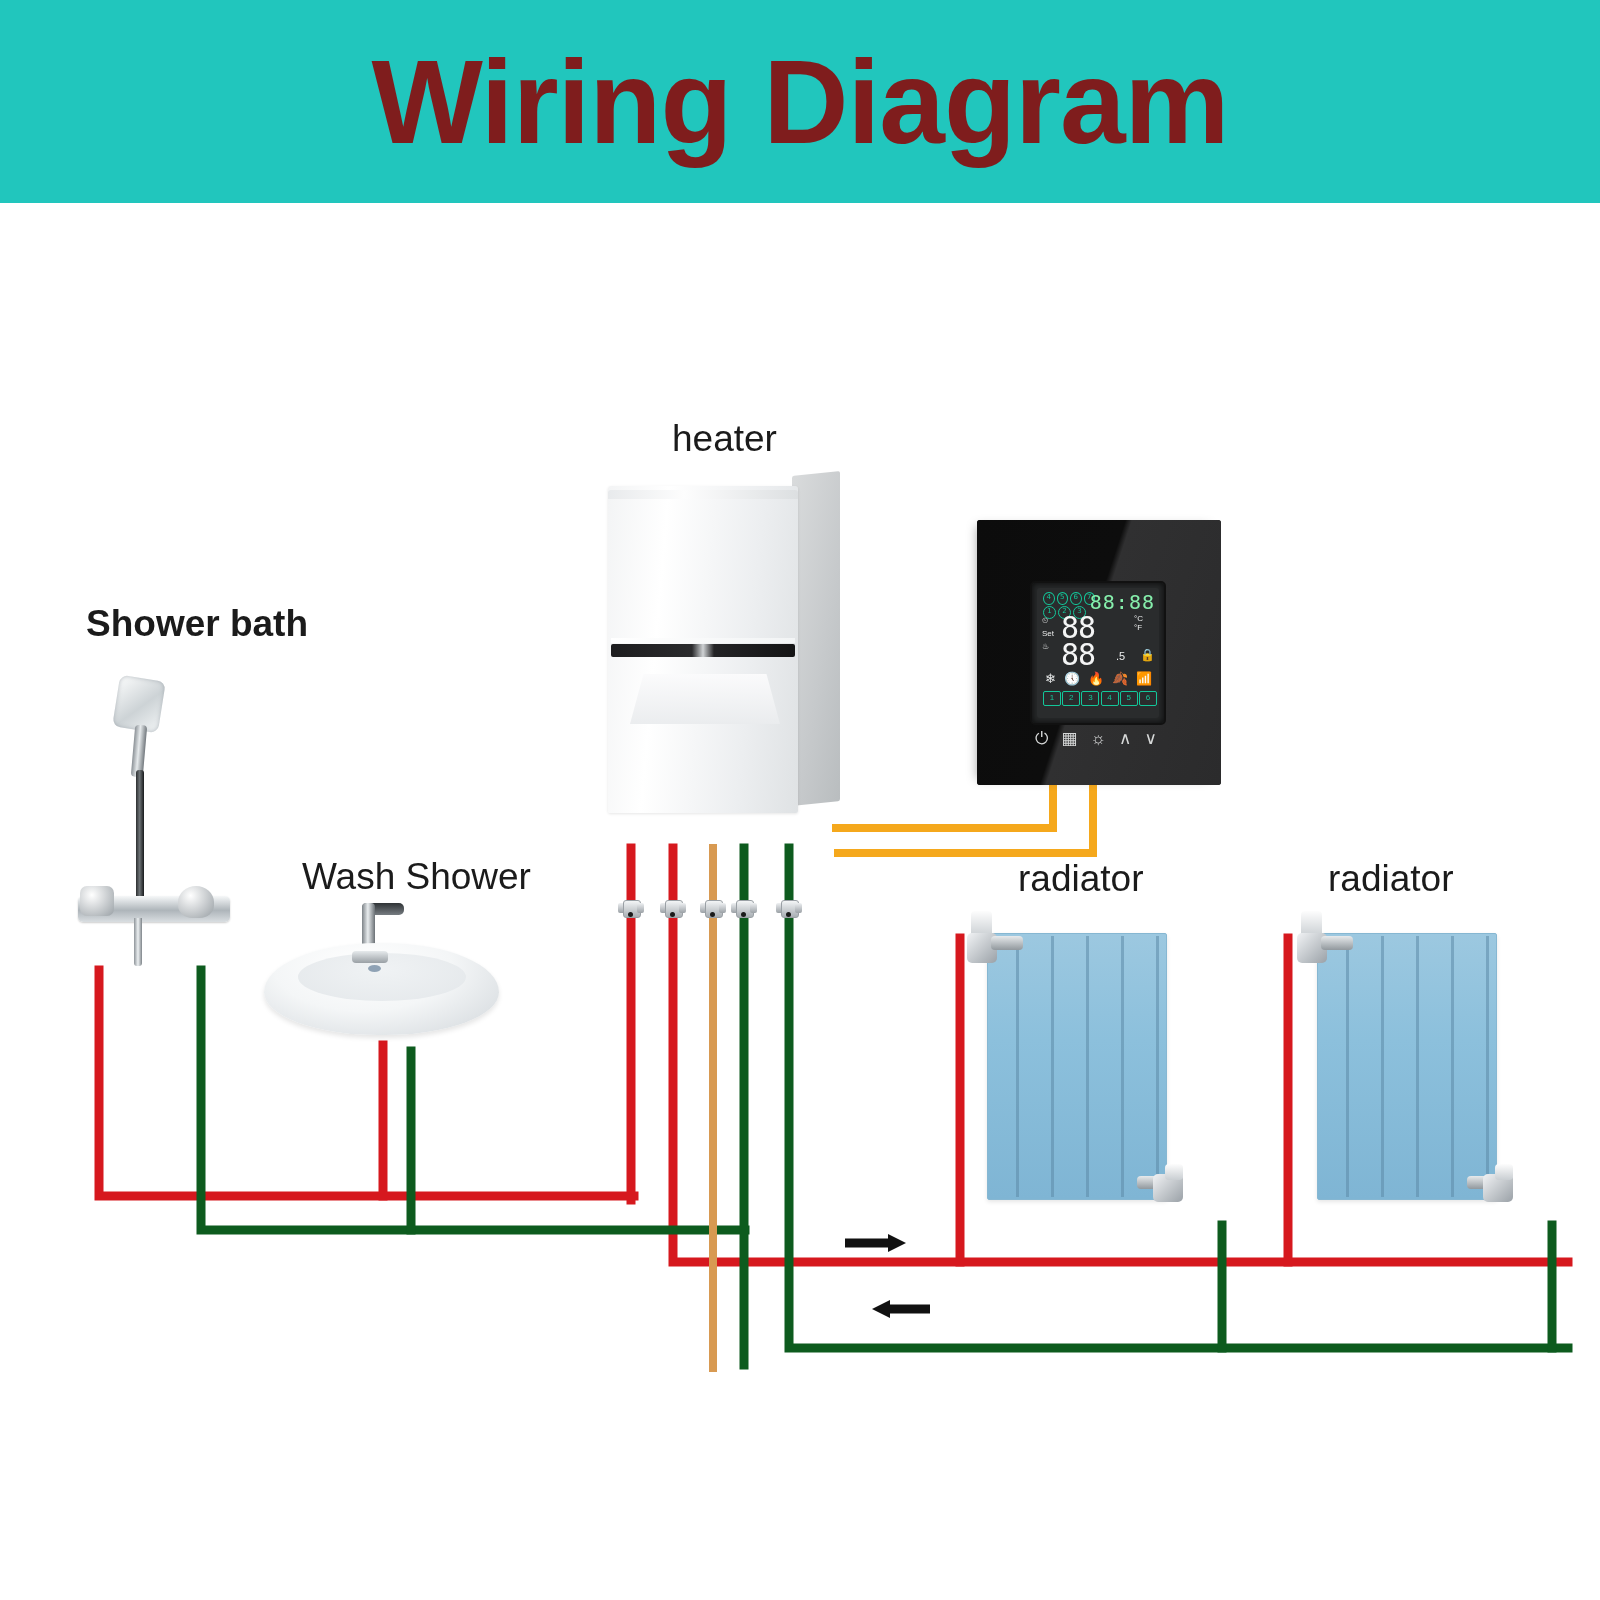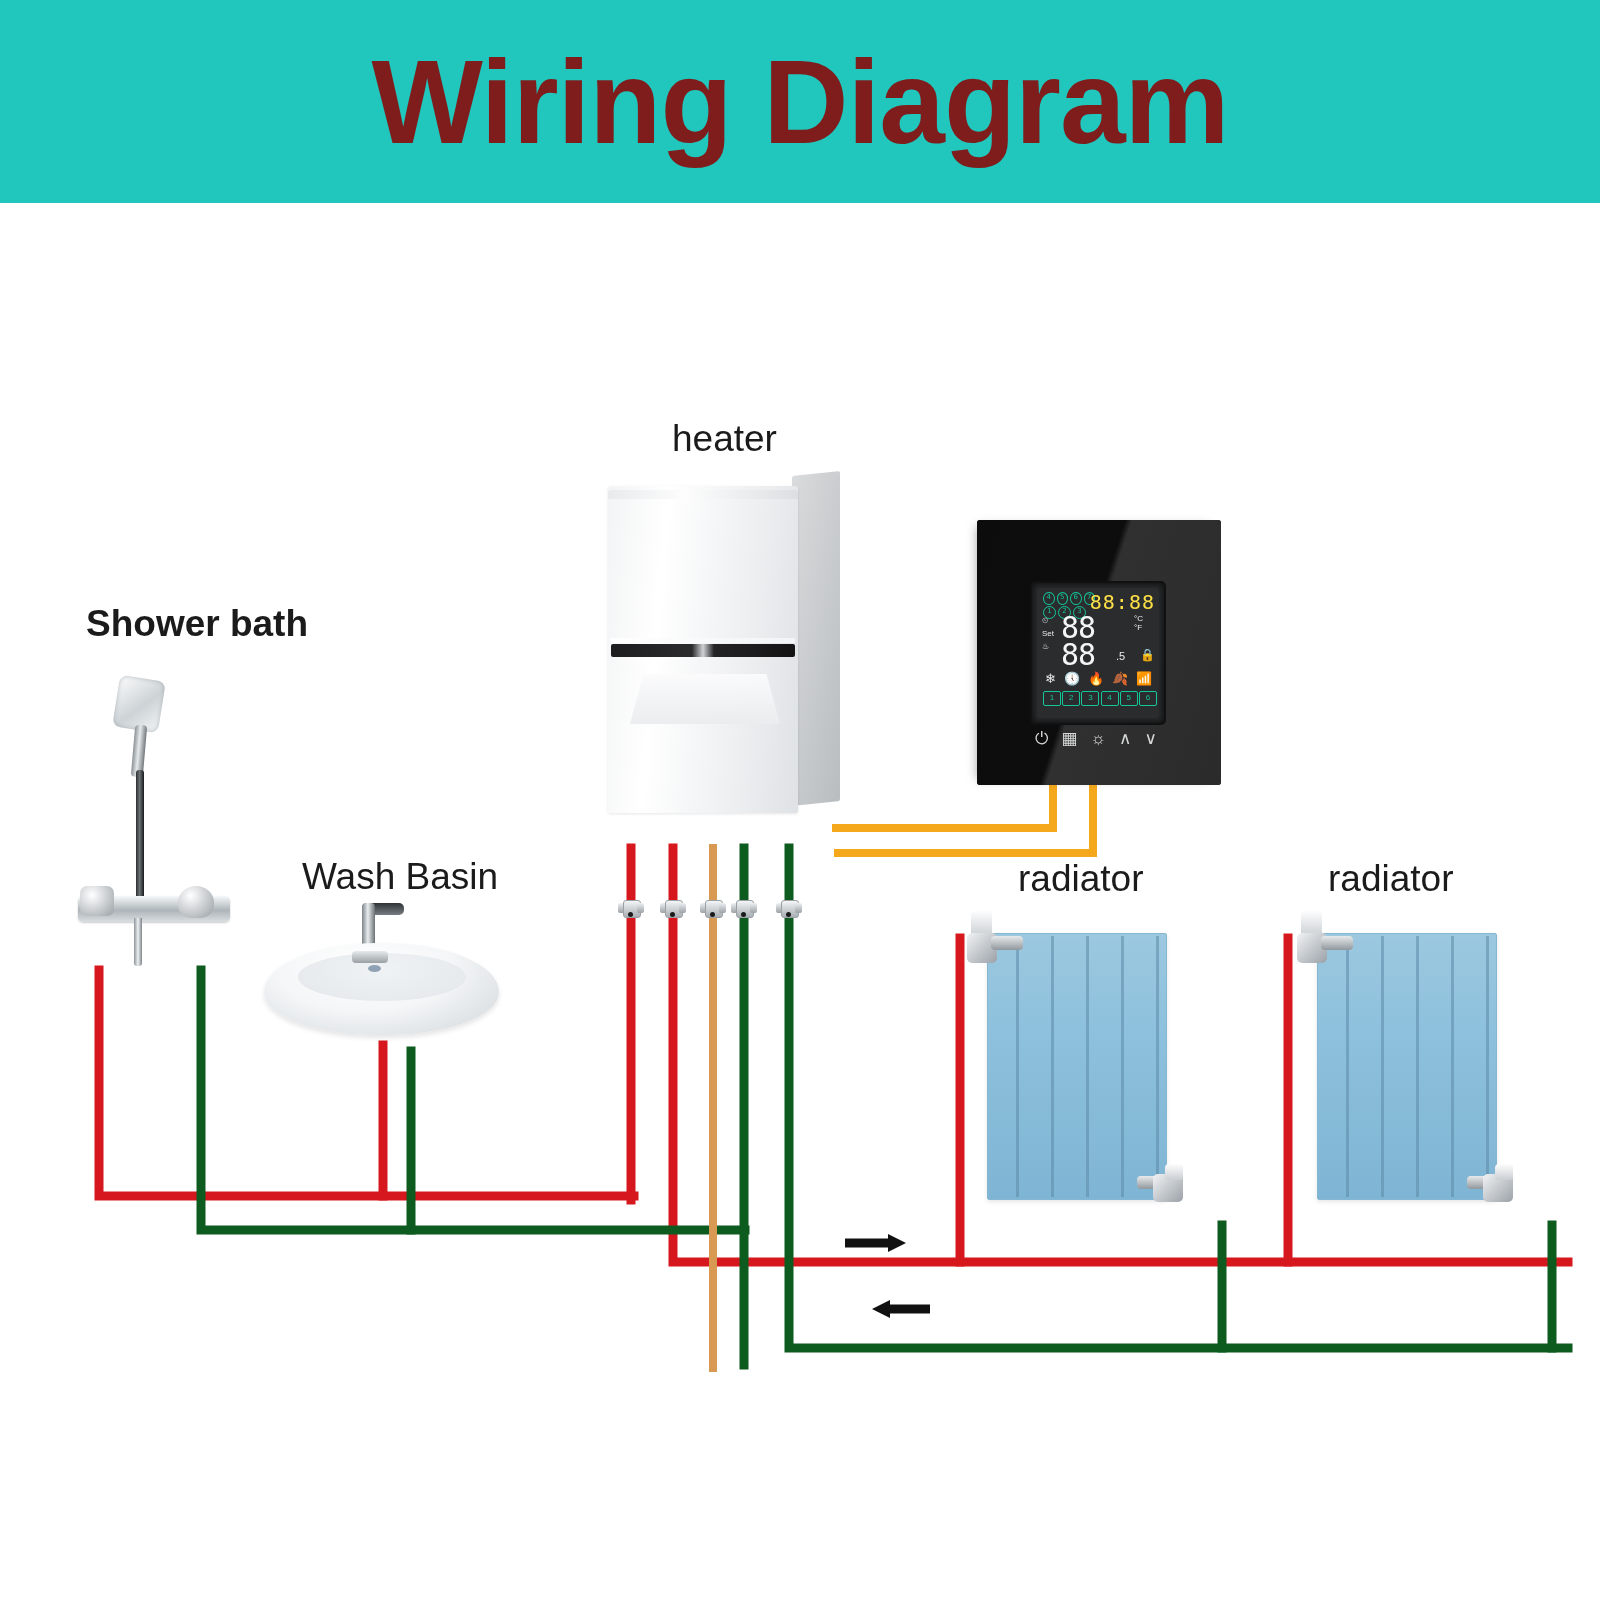--- a/index.html
+++ b/index.html
@@ -49,21 +49,21 @@
   .th-screen{position:absolute;left:77px;top:72px;width:132px;height:140px;
      background:#262829;border-radius:5px;border:2px solid #111;
      box-shadow:inset 0 0 6px rgba(0,0,0,.8);}
   .th-lcd{position:absolute;left:5px;top:5px;right:5px;bottom:5px;background:#2a2c2d;border-radius:3px;}
 
   .lcd-days{position:absolute;left:6px;top:4px;width:52px;}
   .lcd-days .drow{display:flex;gap:2px;margin-bottom:1px;}
   .day{width:11px;height:11px;border:1.3px solid #13c79a;border-radius:50%;
        color:#13c79a;font-size:7px;line-height:9px;text-align:center;
        font-family:"DejaVu Sans",sans-serif;}
-  .lcd-clock{position:absolute;right:4px;top:4px;color:#fde047;font-size:20px;
+  .lcd-clock{position:absolute;right:4px;top:4px;color:#86efac;font-size:20px;
      letter-spacing:1px;font-family:"DejaVu Sans Mono",monospace;line-height:20px;}
   .lcd-big{position:absolute;left:24px;top:26px;color:#f4f5f5;font-size:30px;
      font-family:"DejaVu Sans Mono",monospace;line-height:28px;letter-spacing:-1px;}
   .lcd-big2{position:absolute;left:24px;top:53px;color:#f4f5f5;font-size:30px;
      font-family:"DejaVu Sans Mono",monospace;line-height:28px;letter-spacing:-1px;}
   .lcd-unit{position:absolute;right:16px;top:26px;color:#eceeee;font-size:8px;line-height:9px;text-align:left;}
   .lcd-half{position:absolute;left:79px;top:62px;color:#eceeee;font-size:11px;}
   .lcd-lock{position:absolute;right:4px;top:60px;color:#f2f4f4;font-size:12px;}
   .lcd-side{position:absolute;left:5px;top:26px;color:#e9ebeb;font-size:8px;line-height:13px;}
   .lcd-icons{position:absolute;left:8px;top:84px;width:108px;display:flex;
@@ -347,21 +347,21 @@
     <div class="sh-head"></div>
     <div class="sh-neck"></div>
     <div class="sh-bar"></div>
     <div class="sh-hose"></div>
     <div class="sh-body"></div>
     <div class="sh-knobL"></div>
     <div class="sh-knobR"></div>
     <div class="sh-spout"></div>
   </div>
 
-  <div class="label" style="left:302px;top:653px;">Wash Basin</div>
+  <div class="label" style="left:302px;top:653px;">Wash Shower</div>
   <div id="basin">
     <div class="bs-tap-arm"></div>
     <div class="bs-tap"></div>
     <div class="bs-bowl"></div>
     <div class="bs-inner"></div>
     <div class="bs-tap-base"></div>
     <div class="bs-drain"></div>
   </div>
 
   <div class="label" style="left:1018px;top:655px;">radiator</div>

